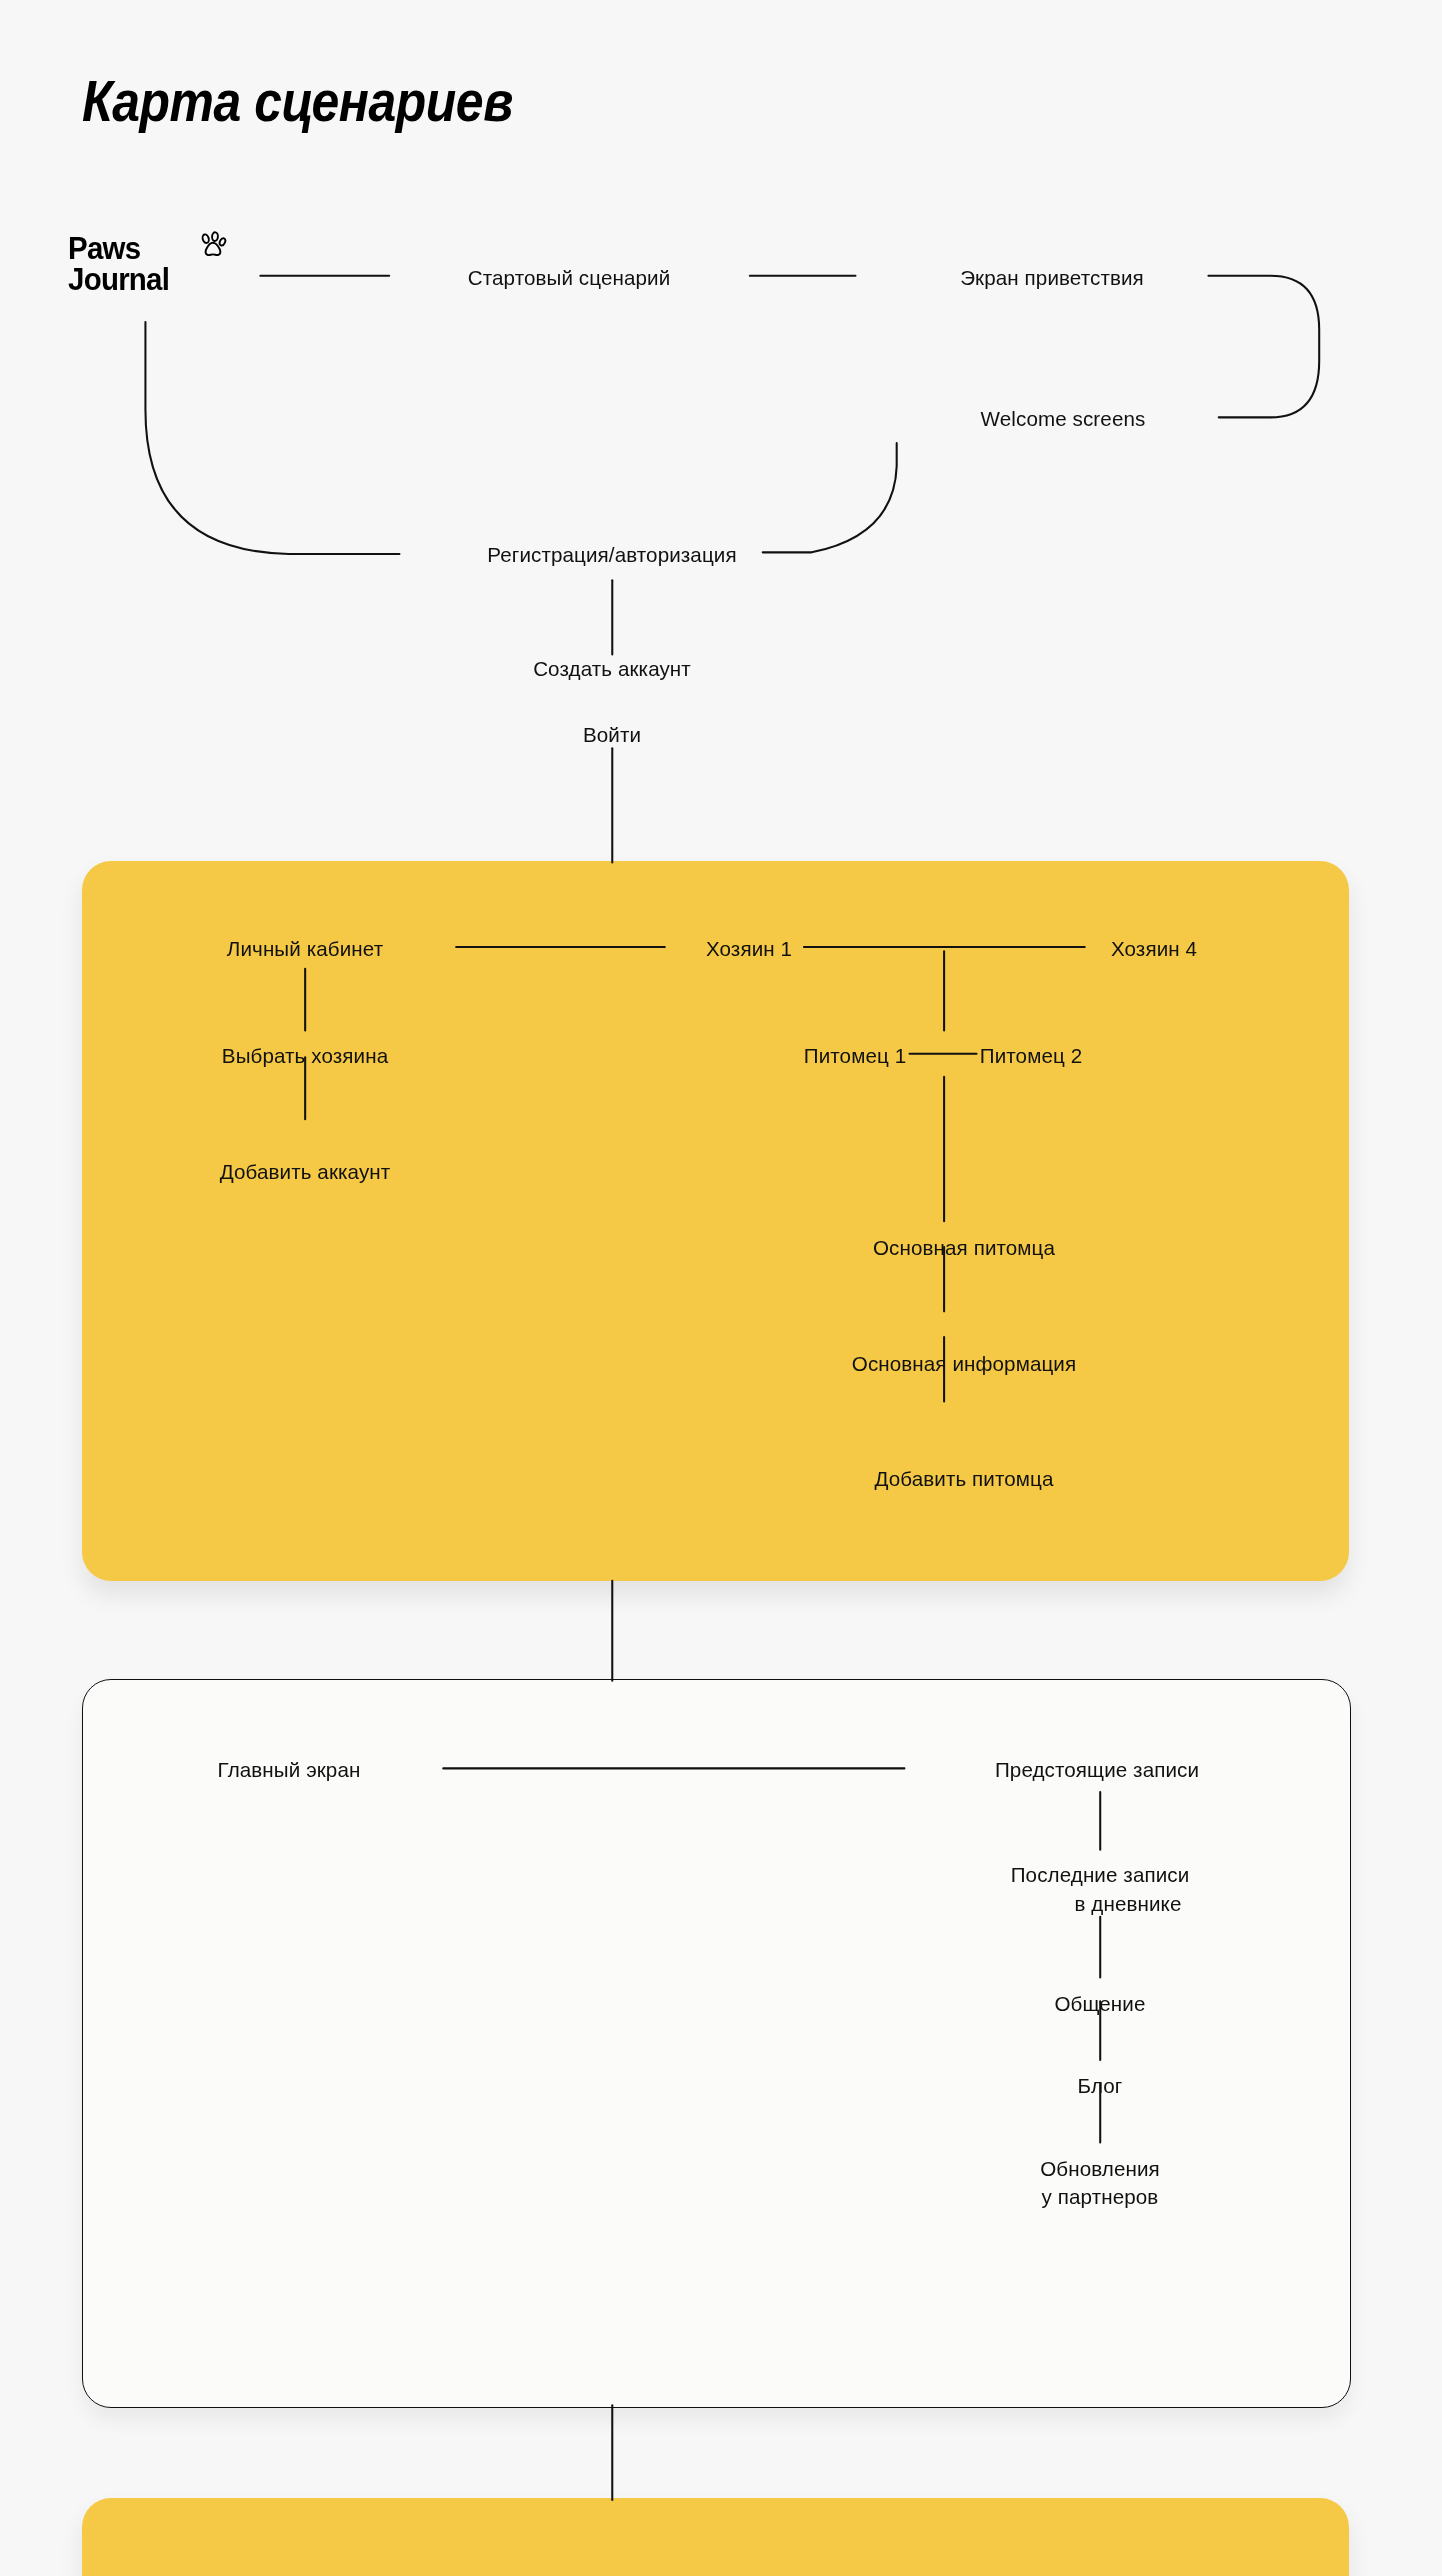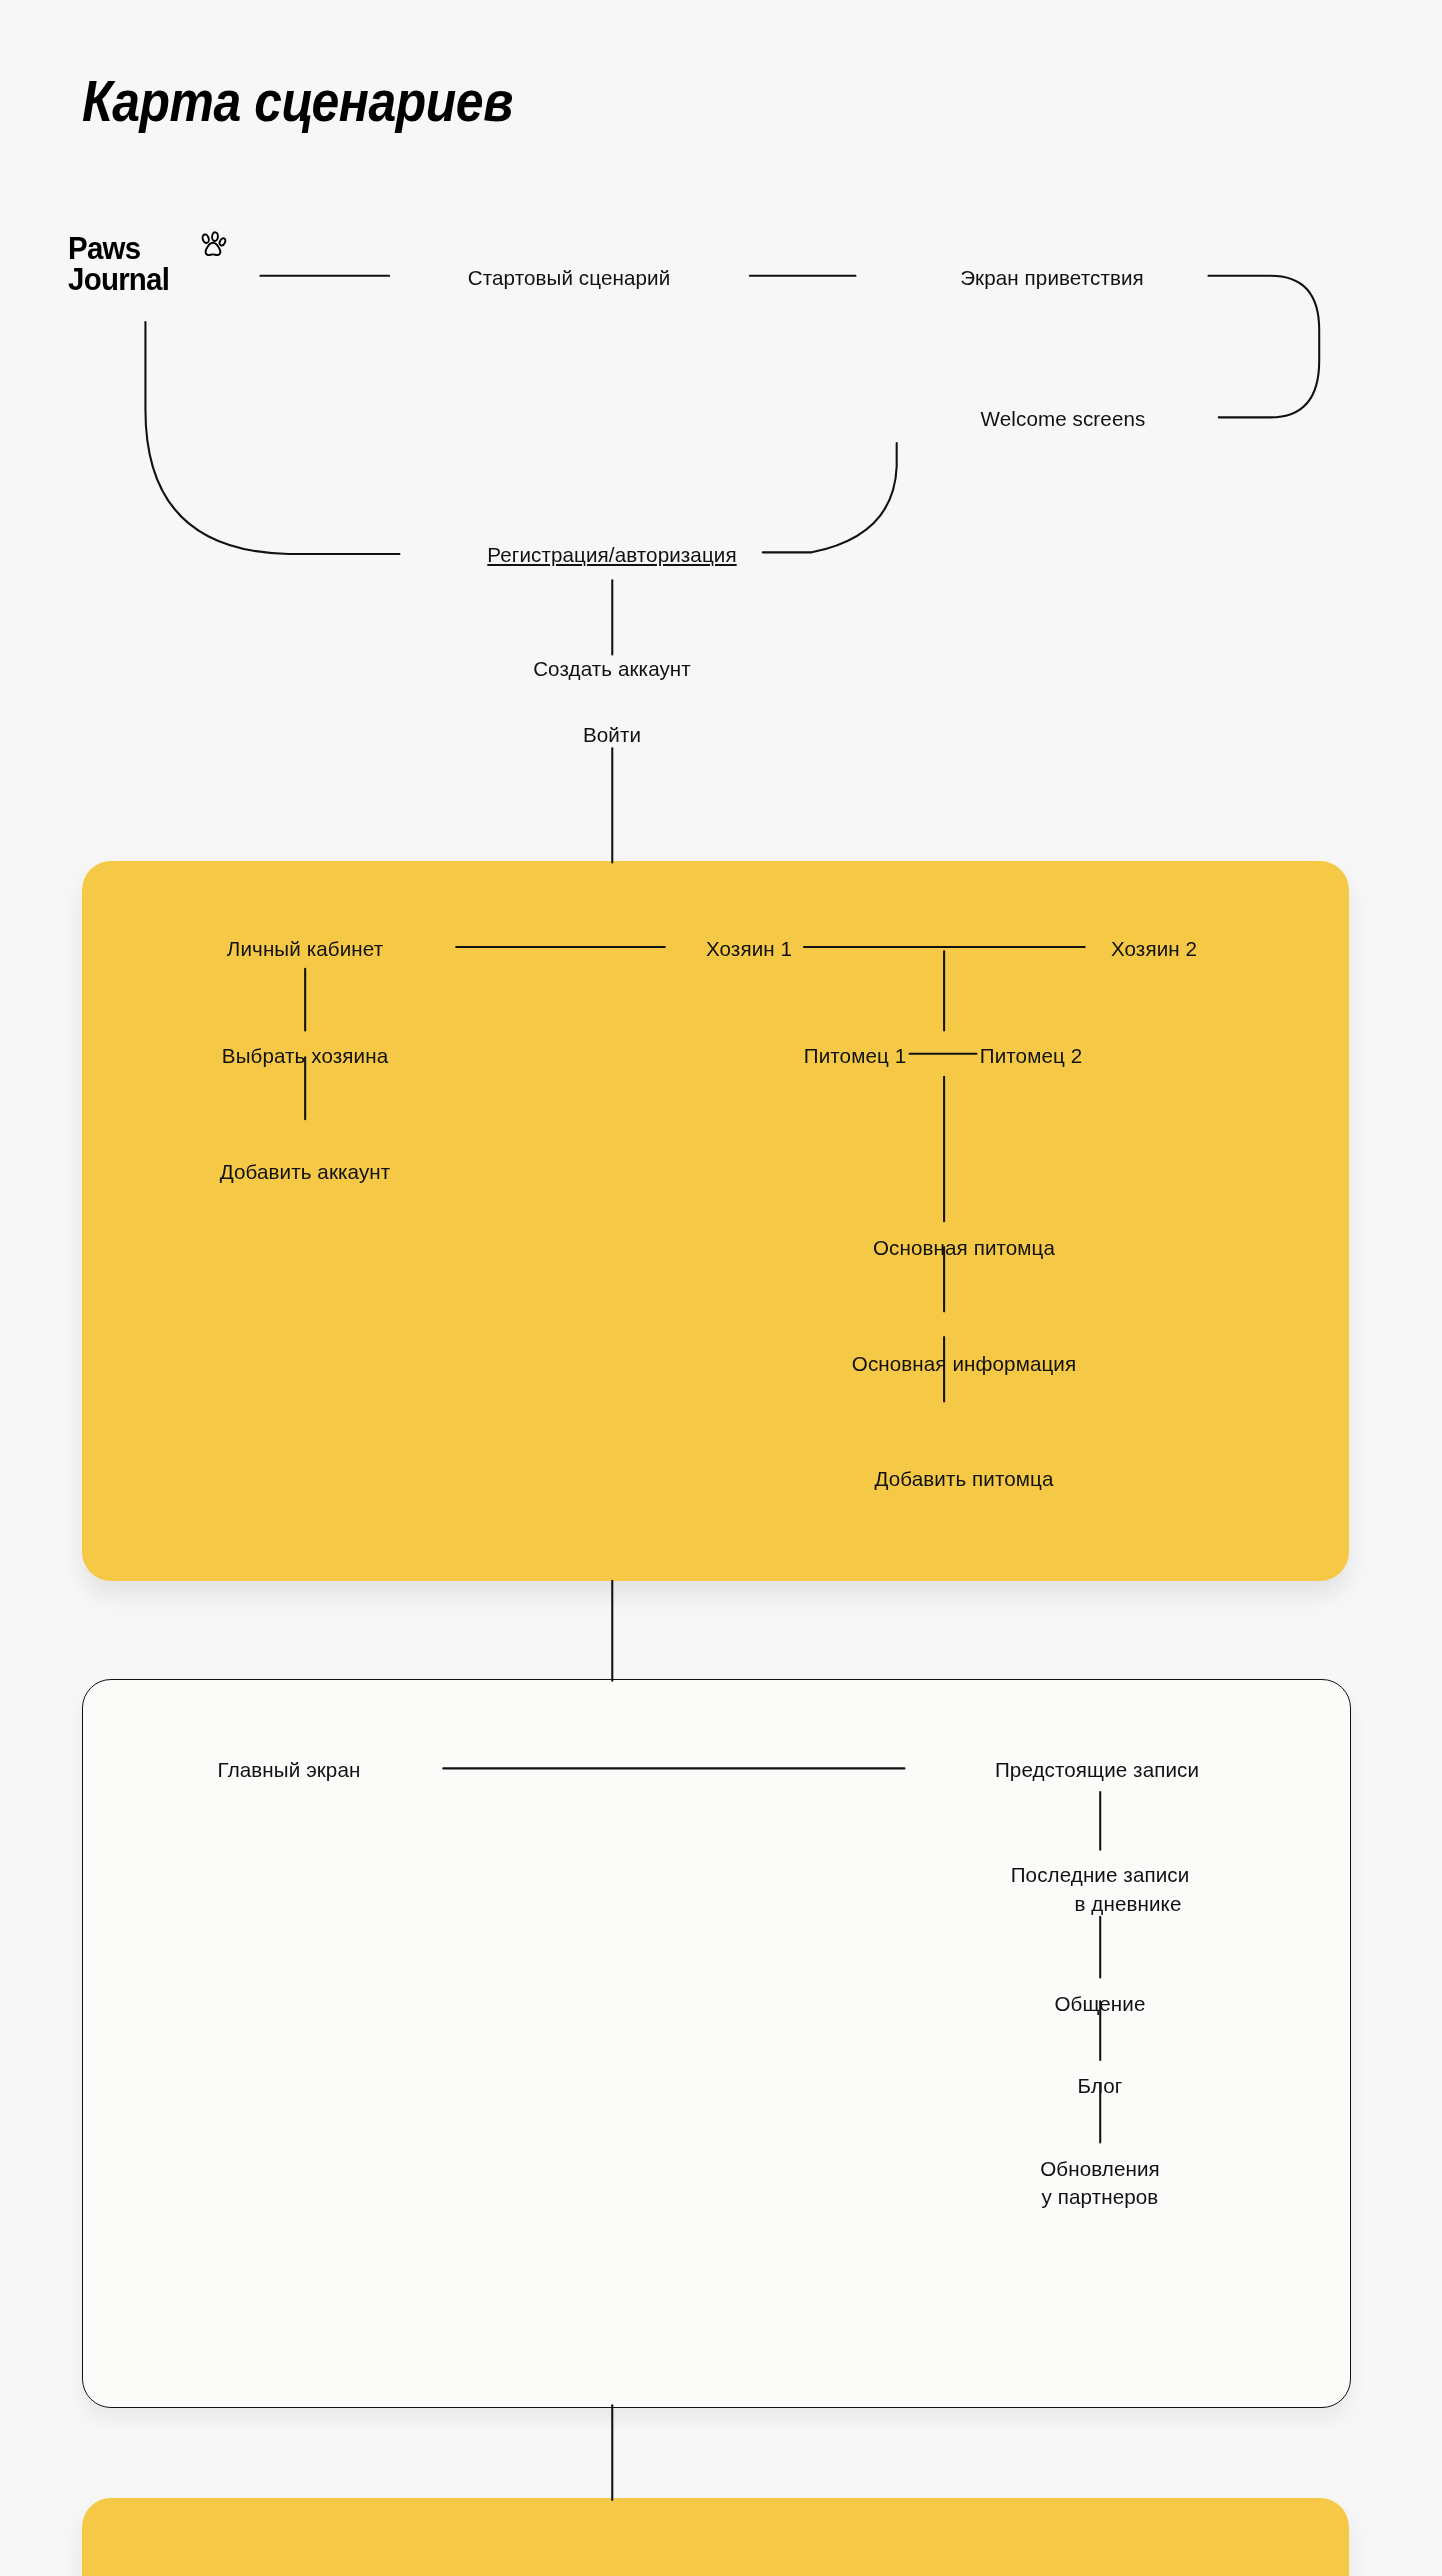--- a/index.html
+++ b/index.html
@@ -165,27 +165,27 @@
 
       <line x1="860" y1="6182" x2="860" y2="6302"></line>
 
       <line x1="860" y1="6402" x2="860" y2="6522"></line>
     </g>
   </svg>
 
   <div class="node c" style="left:569px;top:264px;">Стартовый сценарий</div>
   <div class="node c" style="left:1052px;top:264px;">Экран приветствия</div>
   <div class="node c" style="left:1063px;top:405px;">Welcome screens</div>
-  <div class="node c" style="left:612px;top:541px;text-decoration:underline;">Регистрация/авторизация</div>
+  <div class="node c" style="left:612px;top:541px;">Регистрация/авторизация</div>
   <div class="node c" style="left:612px;top:655px;">Создать аккаунт</div>
   <div class="node c" style="left:612px;top:721px;">Войти</div>
 
   <div class="node c" style="left:305px;top:935px;">Личный кабинет</div>
   <div class="node c" style="left:734px;top:935px;margin-left:15px;">Хозяин 1</div>
-  <div class="node c" style="left:1154px;top:935px;">Хозяин 2</div>
+  <div class="node c" style="left:1154px;top:935px;">Хозяин 4</div>
   <div class="node c" style="left:305px;top:1042px;">Выбрать хозяина</div>
   <div class="node c" style="left:305px;top:1158px;">Добавить аккаунт</div>
   <div class="node c" style="left:855px;top:1042px;">Питомец 1</div>
   <div class="node c" style="left:1031px;top:1042px;">Питомец 2</div>
   <div class="node c" style="left:964px;top:1234px;">Основная питомца</div>
   <div class="node c" style="left:964px;top:1350px;">Основная информация</div>
   <div class="node c" style="left:964px;top:1465px;">Добавить питомца</div>
 
   <div class="node c" style="left:289px;top:1756px;">Главный экран</div>
   <div class="node c" style="left:1097px;top:1756px;">Предстоящие записи</div>

